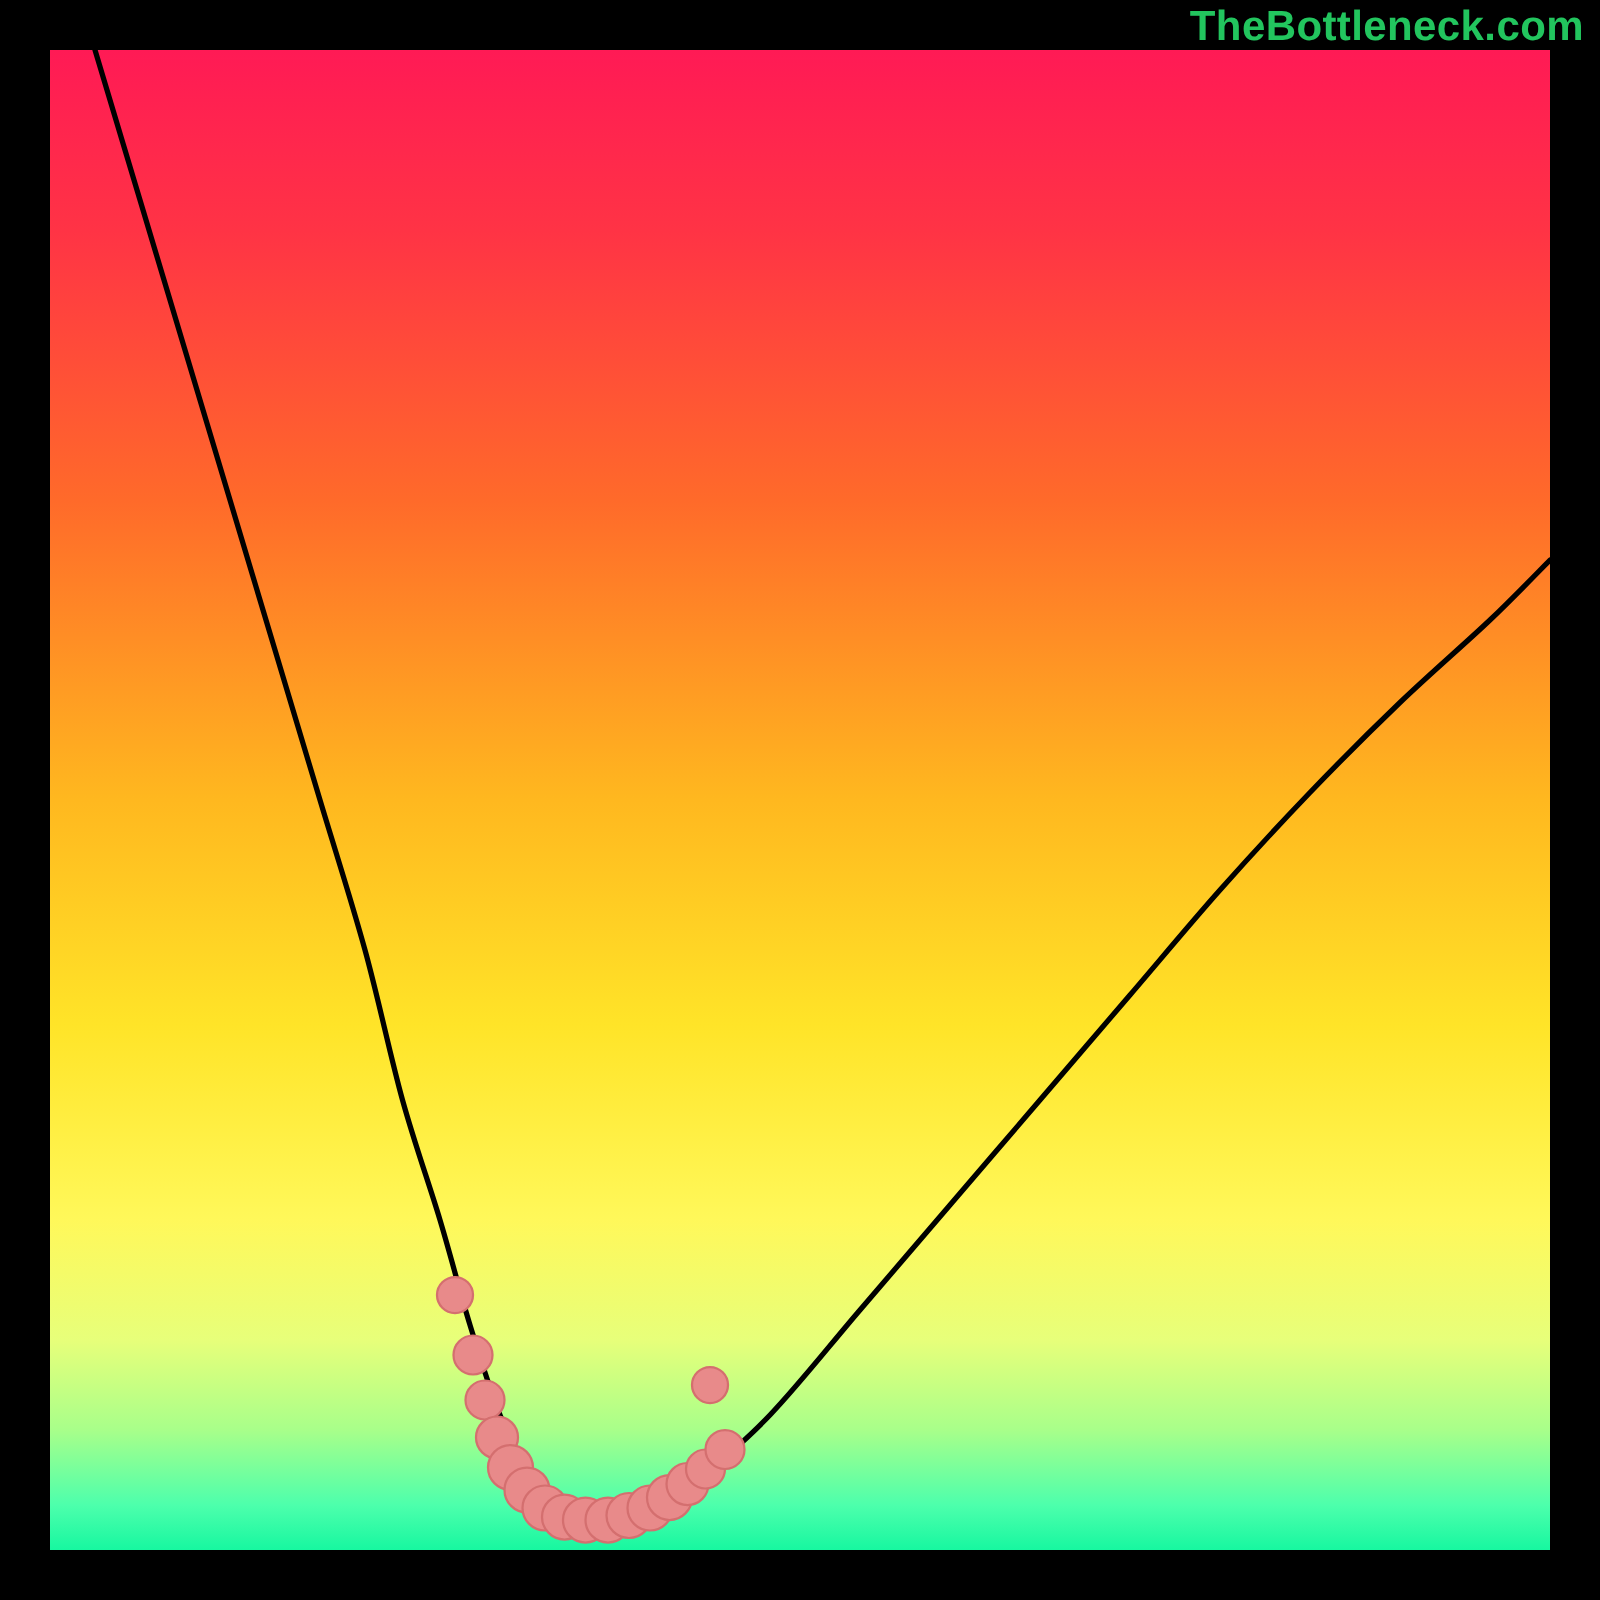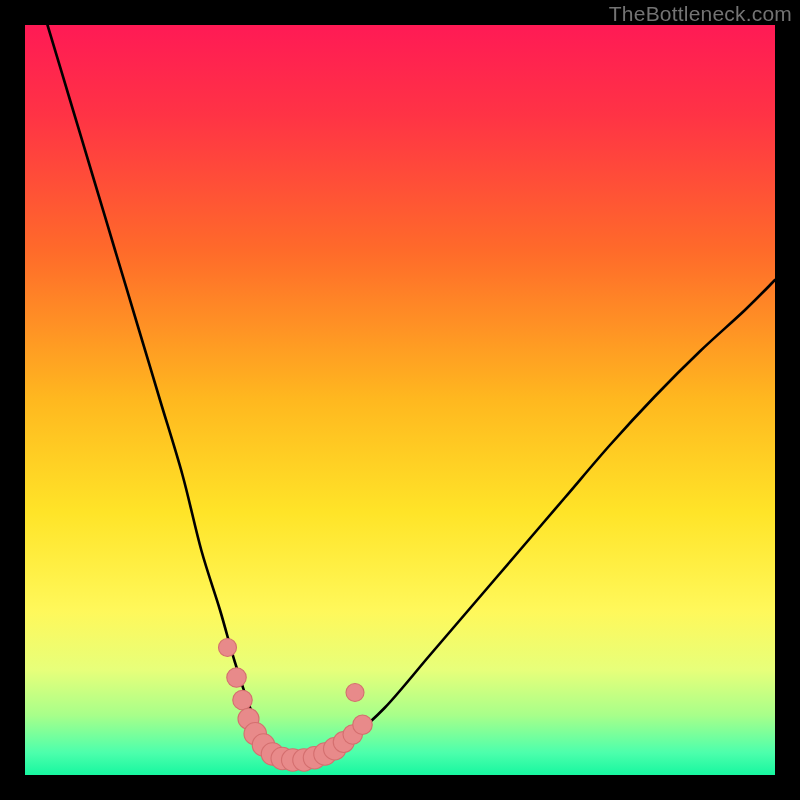--- a/index.html
+++ b/index.html
@@ -39,23 +39,23 @@
     top: 0;
     left: 0;
     width: 100%;
     height: 100%;
     overflow: visible;
   }
   .watermark {
     position: absolute;
     top: 2px;
     right: 8px;
-    color: #737373;
+    color: #22c55e;
     font-size: 21px;
-    font-weight: 400;
+    font-weight: 700;
     letter-spacing: 0.2px;
     user-select: none;
   }
 </style>
 </head>
 <body>
 
 <div class="frame">
   <div class="plot">
     <svg class="gradient" viewBox="0 0 100 100" preserveAspectRatio="none">

